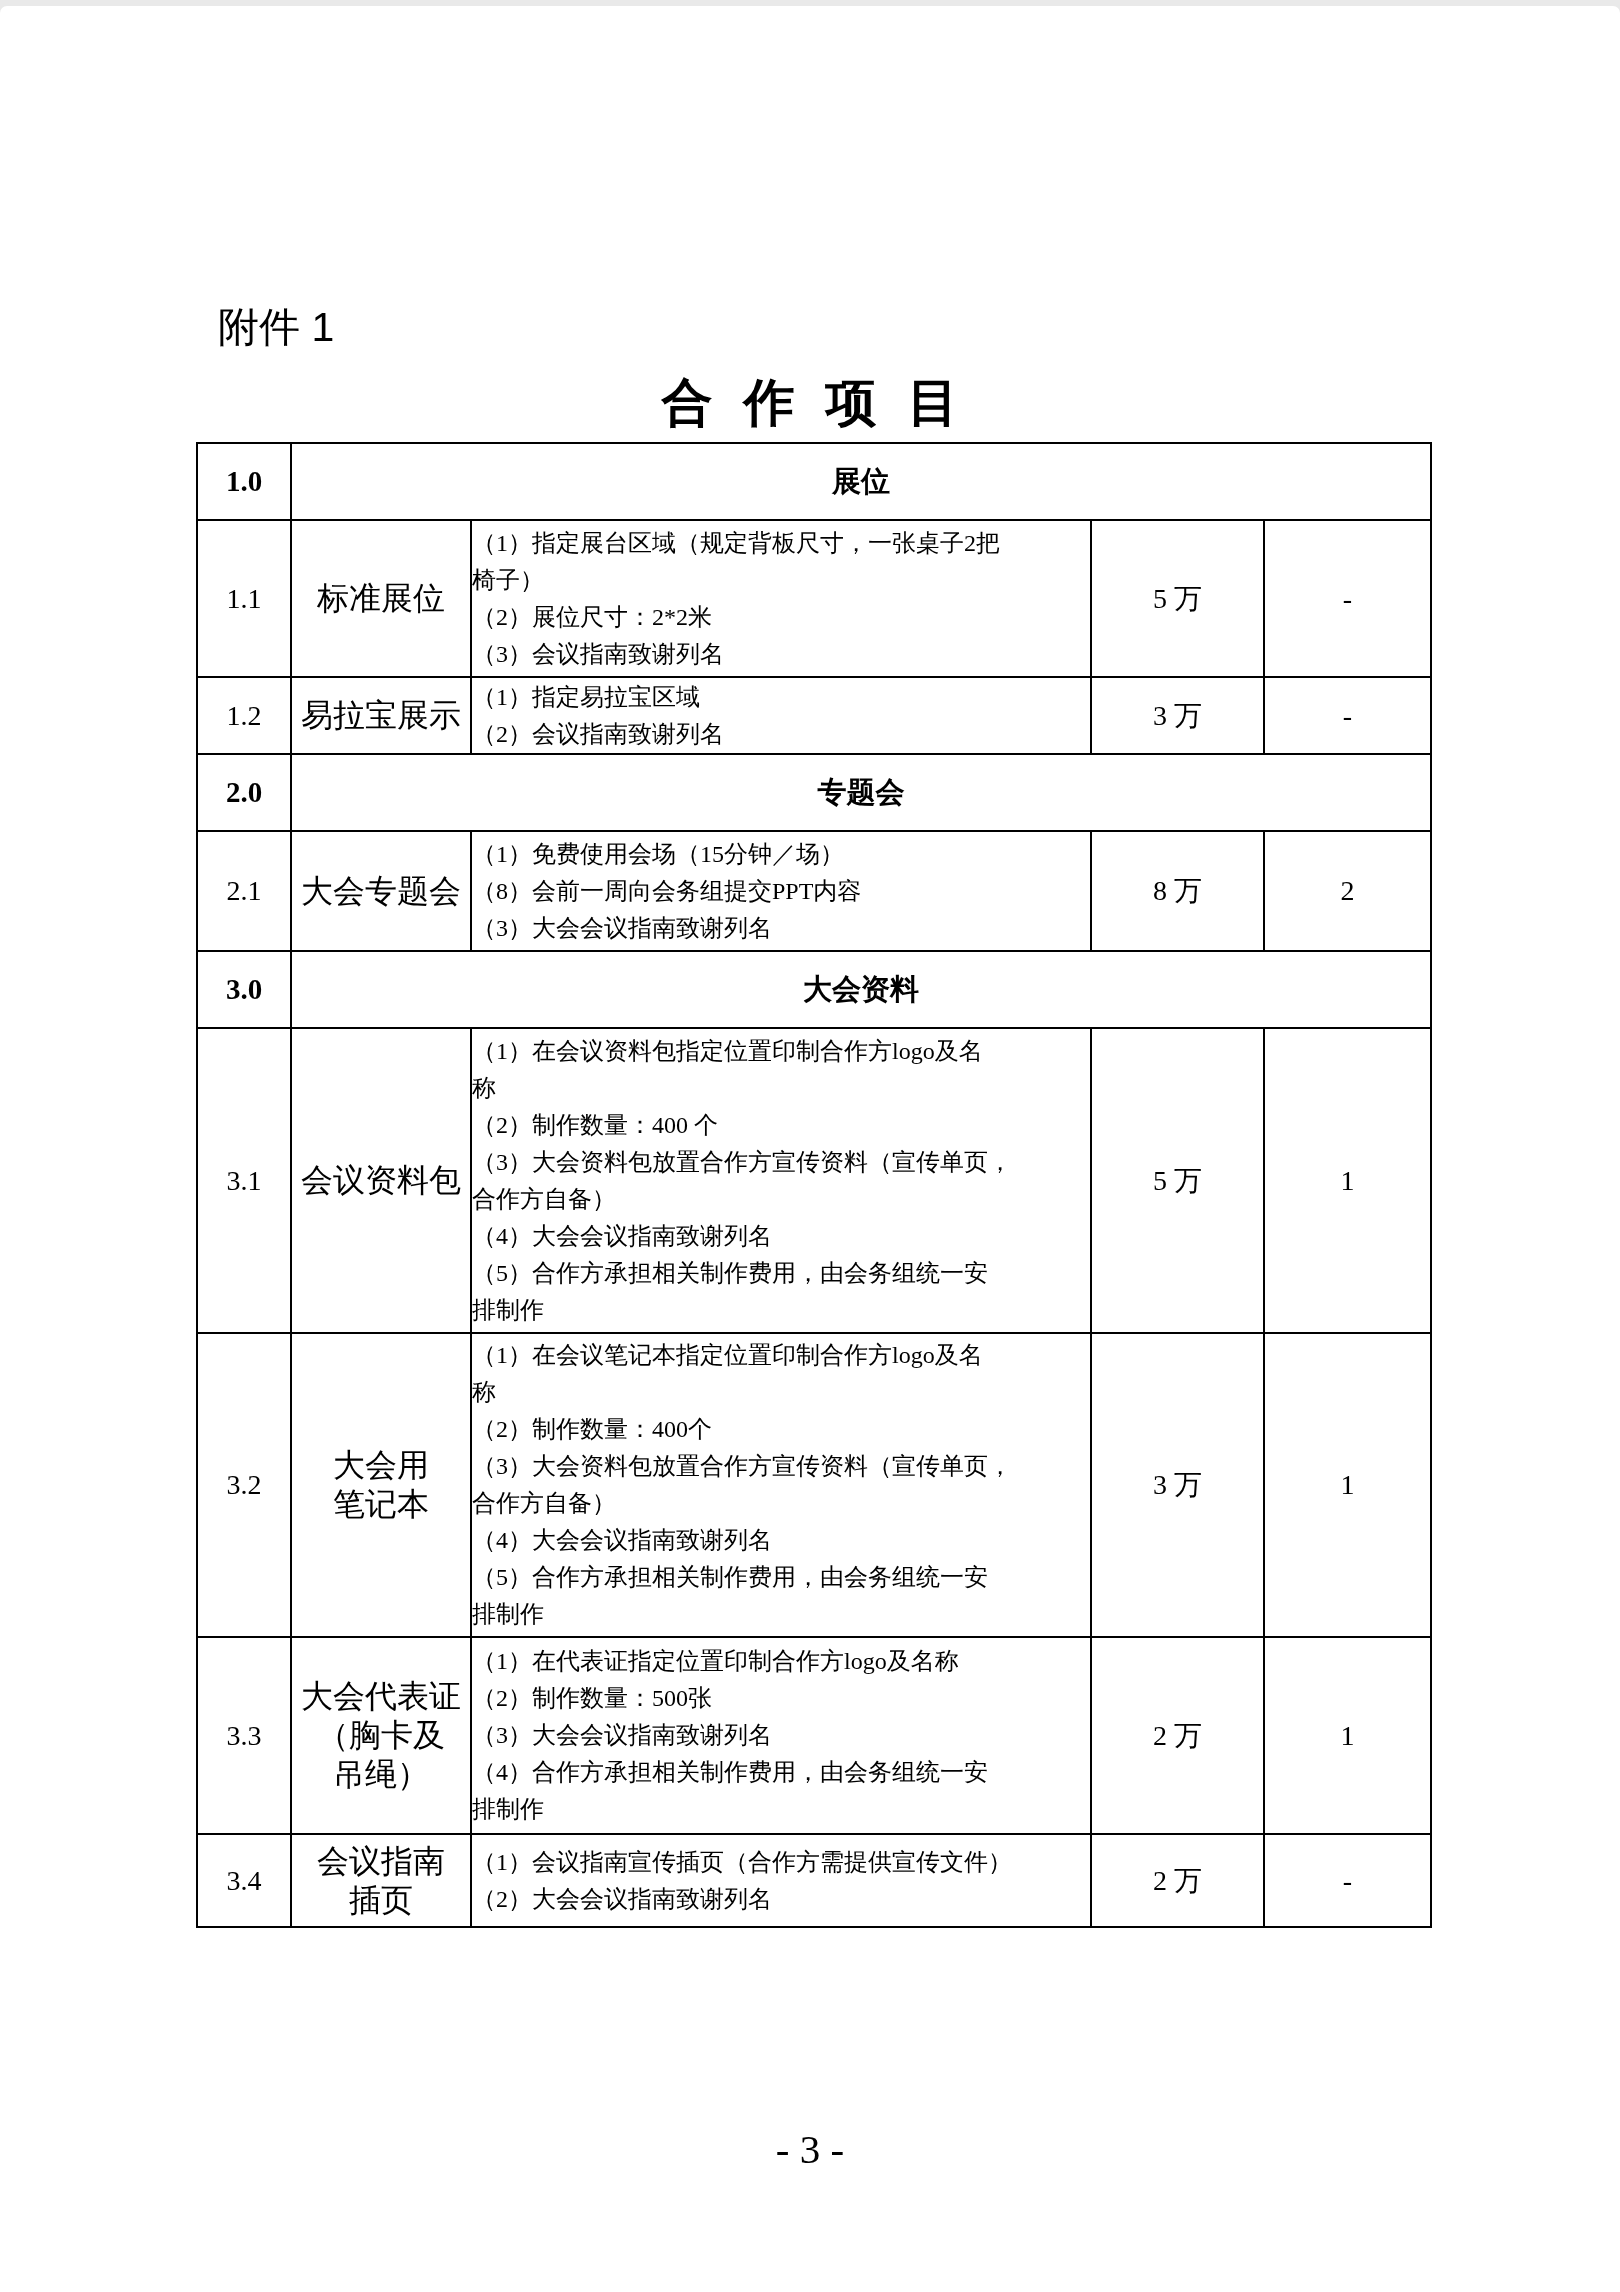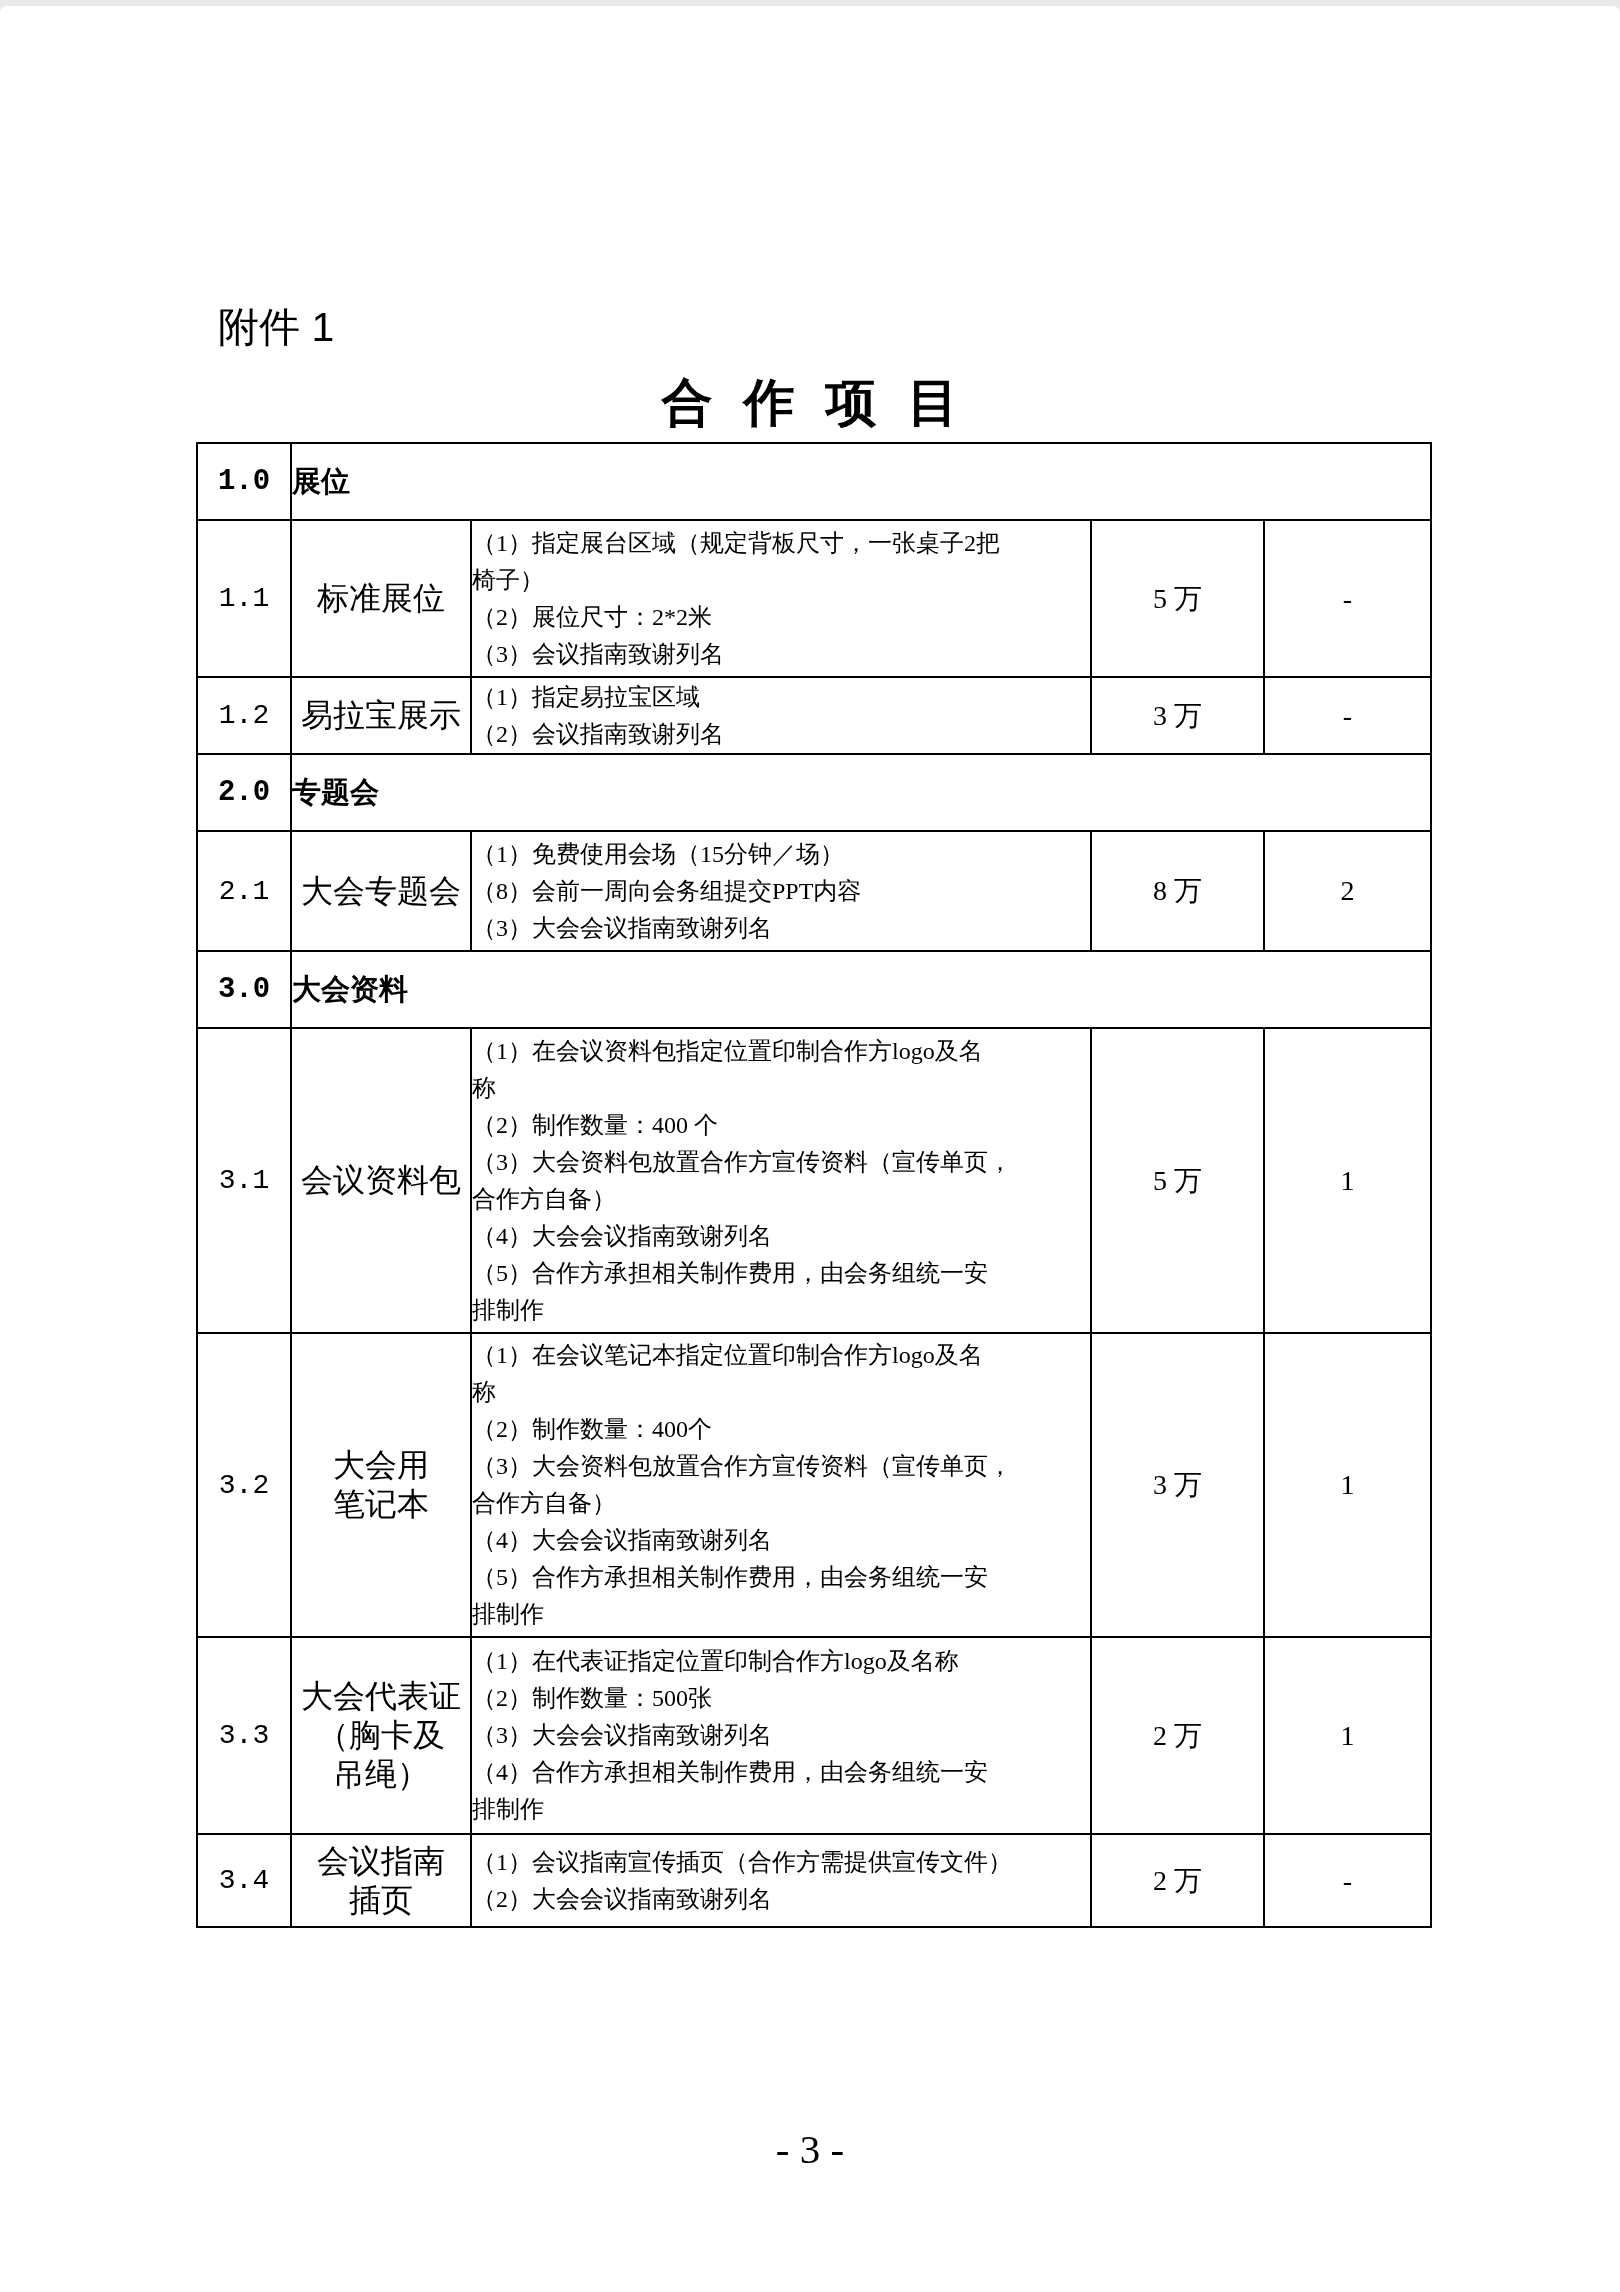--- a/index.html
+++ b/index.html
@@ -48,30 +48,29 @@
   th.hdr{
     font-size:29px;
     font-weight:bold;
     line-height:39px;
     text-align:center;
     white-space:pre-line;
   }
   td.no{
     text-align:center;
     font-size:28px;
-    font-family:Liberation Mono, monospace;
   }
   tr.section-row td.no{
     font-weight:bold;
     font-size:29px;
   }
   td.section-label{
     font-weight:bold;
     font-size:29px;
-    text-align:left;
+    text-align:center;
     padding-left:17.6px;
   }
   td.project{
     text-align:center;
     font-size:32px;
     line-height:39px;
     white-space:pre-line;
   }
   td.benefits{
     padding:2px 3.9px 2px 9.8px;

